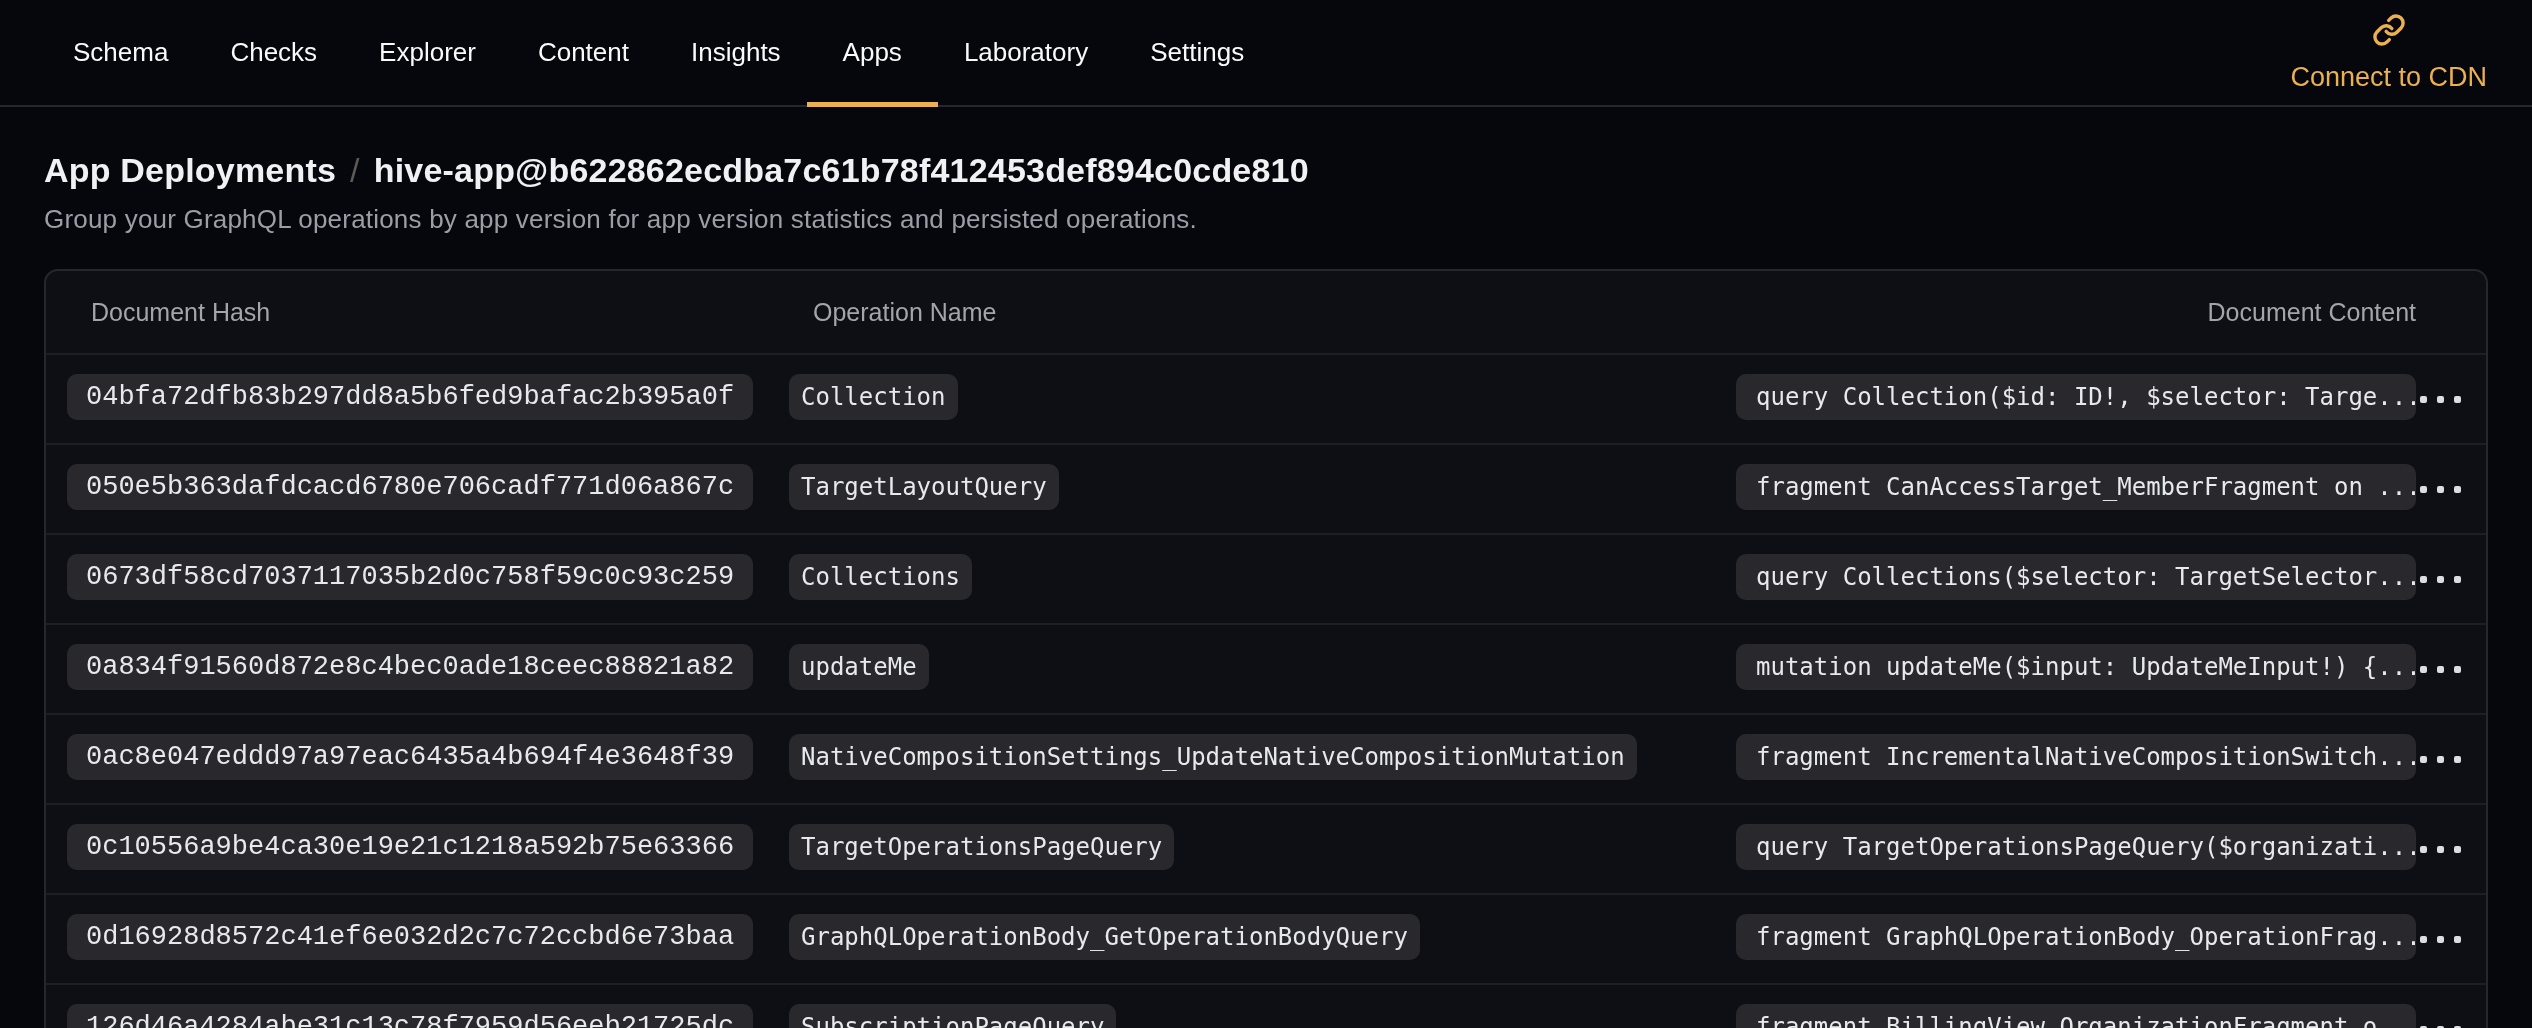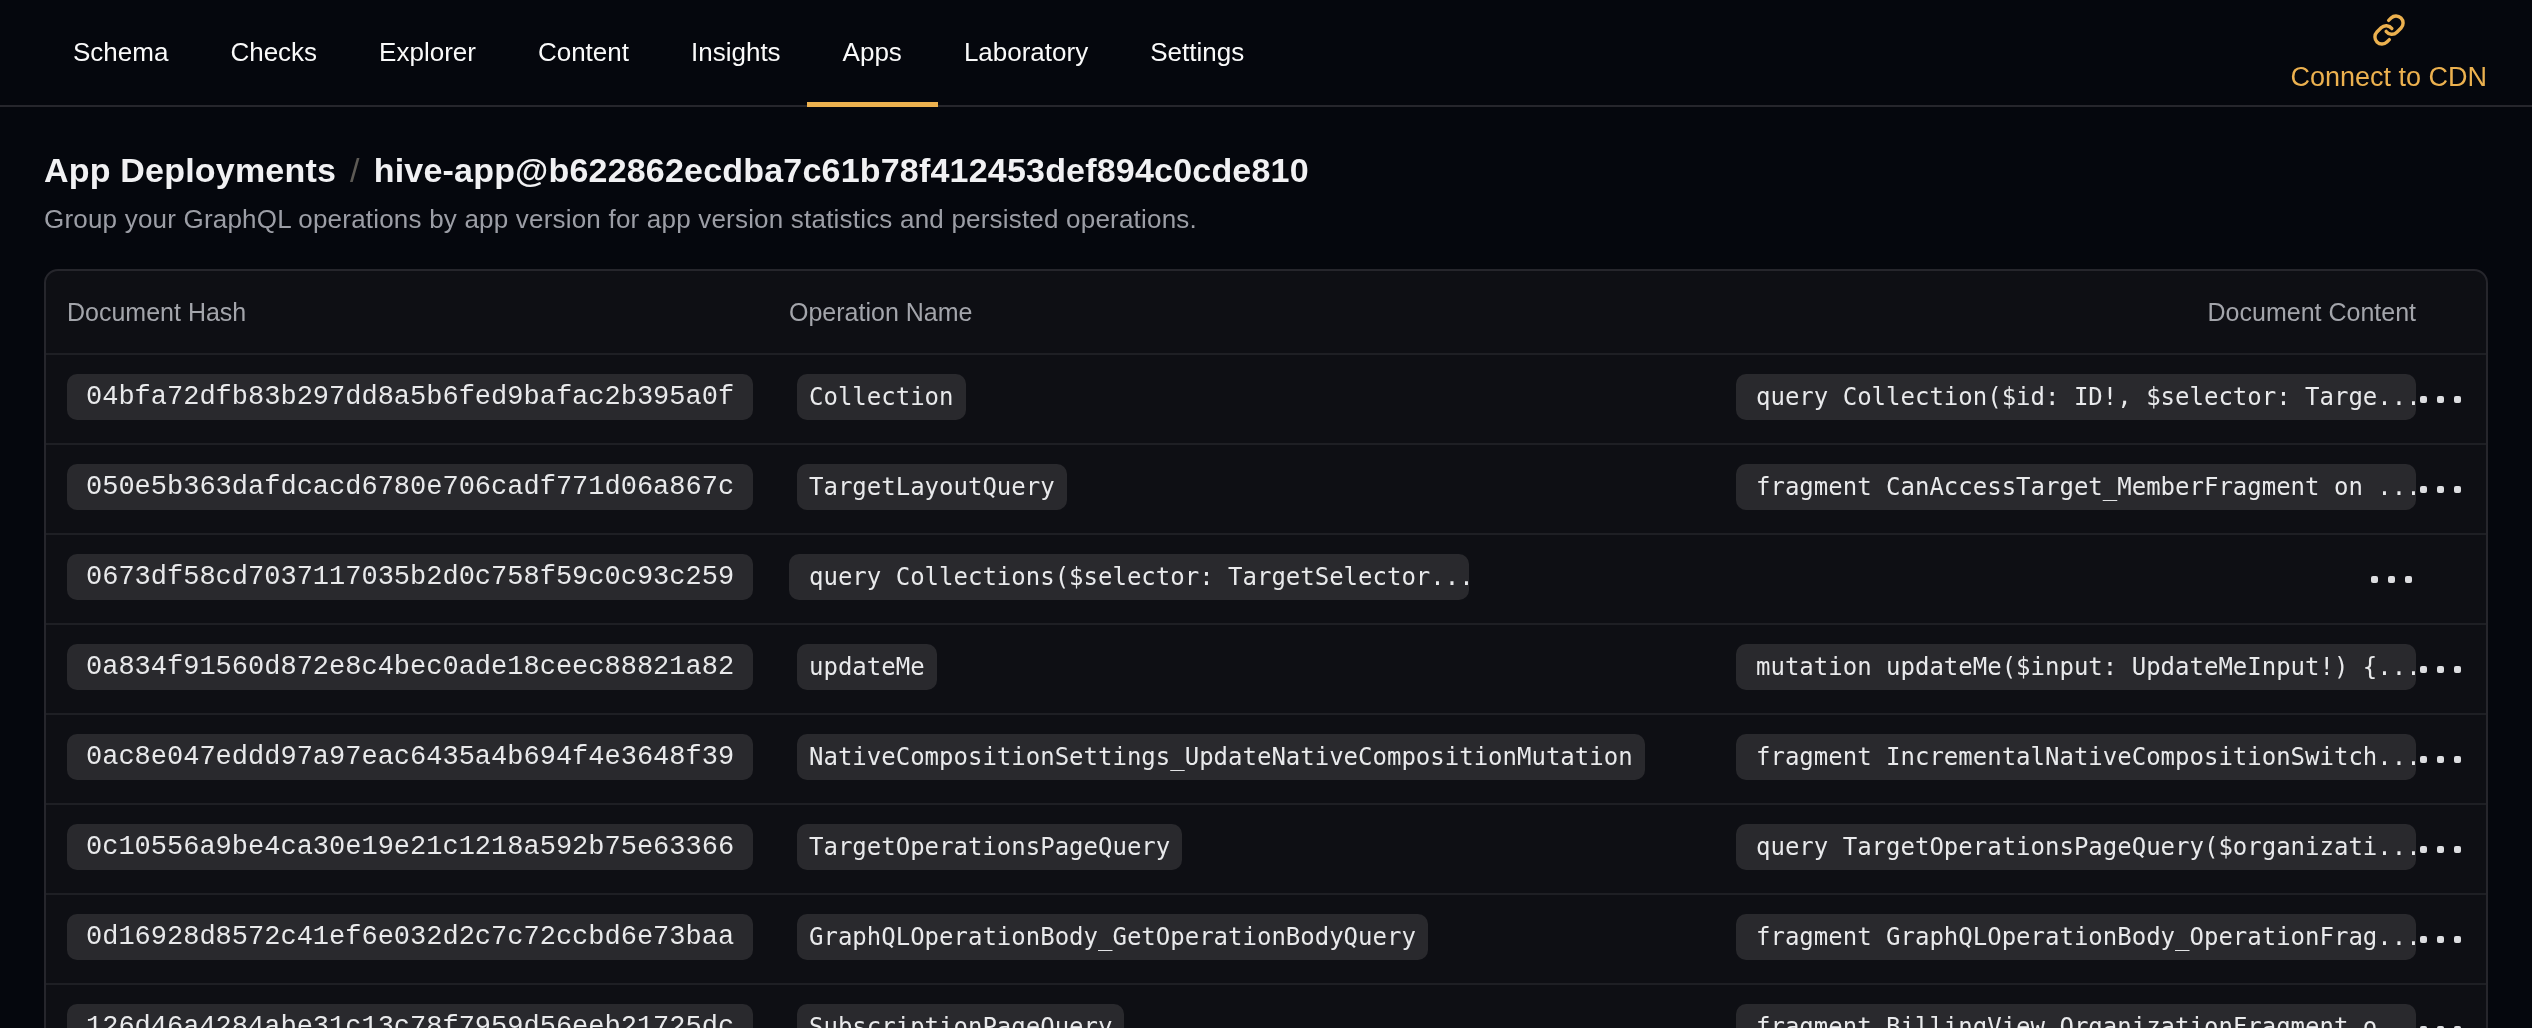--- a/index.html
+++ b/index.html
@@ -59,31 +59,31 @@
     background:var(--table-bg);
     overflow:hidden;
   }
   .t-row{
     display:grid;
     grid-template-columns:722px 947px 680px 1fr;
     align-items:center;
     padding:0 21px;
   }
   .t-head{height:82px;color:#a3a5ab;font-size:25px;}
-  .t-head .th{white-space:nowrap;}
+  .t-head .th{white-space:nowrap;margin-left:24px;}
   .t-head .th.right{text-align:right;}
   .t-body .t-row{height:90px;border-top:2px solid var(--row-divider);}
   .pill{
     display:inline-block;height:46px;line-height:46px;
     background:var(--pill-bg);border-radius:10px;
     font-family:"DejaVu Sans Mono","Liberation Mono",monospace;
     color:var(--mono-text);white-space:nowrap;overflow:hidden;
   }
   .pill.hash{font-size:27px;padding:0 19px;font-family:Liberation Mono, monospace;}
-  .pill.op{font-size:24px;padding:0 12px;justify-self:start;margin-left:8px;}
+  .pill.op{font-size:24px;padding:0 12px;justify-self:start;}
   .pill.content{font-size:24px;padding:0 20px;width:680px;}
   .cell-op{overflow:hidden;}
   .actions{display:flex;justify-content:flex-end;align-items:center;height:100%;}
   .dots-btn{display:flex;gap:10px;align-items:center;cursor:pointer;padding:10px 4px;}
   .dots-btn i{width:7px;height:7px;background:#dcdde0;border-radius:2px;display:block;}
 </style>
 </head>
 <body>
 
 <nav class="topbar">
@@ -144,20 +144,21 @@
             <span class="dots-btn">
               <i></i>
               <i></i>
               <i></i>
             </span>
           </div>
       </div>
 
       <div class="t-row">
         <div><span class="pill hash">0673df58cd7037117035b2d0c758f59c0c93c259</span></div>
+        <div class="cell-op"><span class="pill op">Collections</span></div>
         <div><span class="pill content">query Collections($selector: TargetSelector...</span></div>
         <div class="actions">
             <span class="dots-btn">
               <i></i>
               <i></i>
               <i></i>
             </span>
           </div>
       </div>
 

